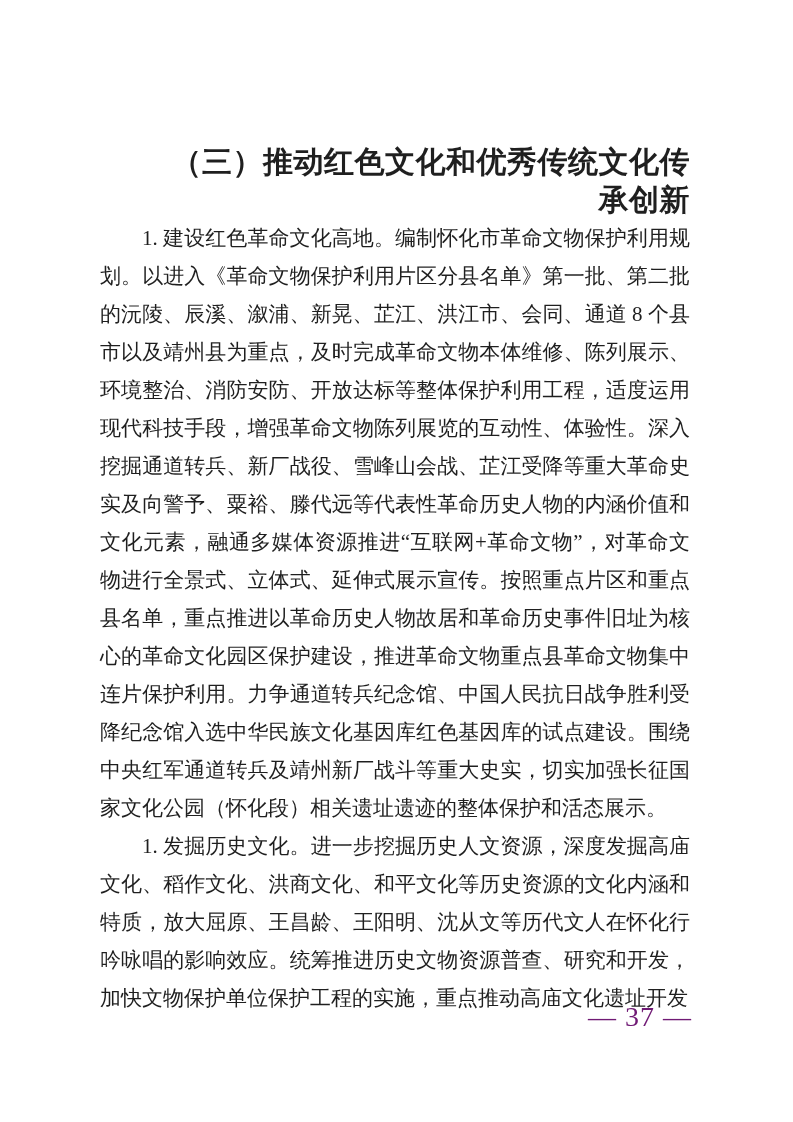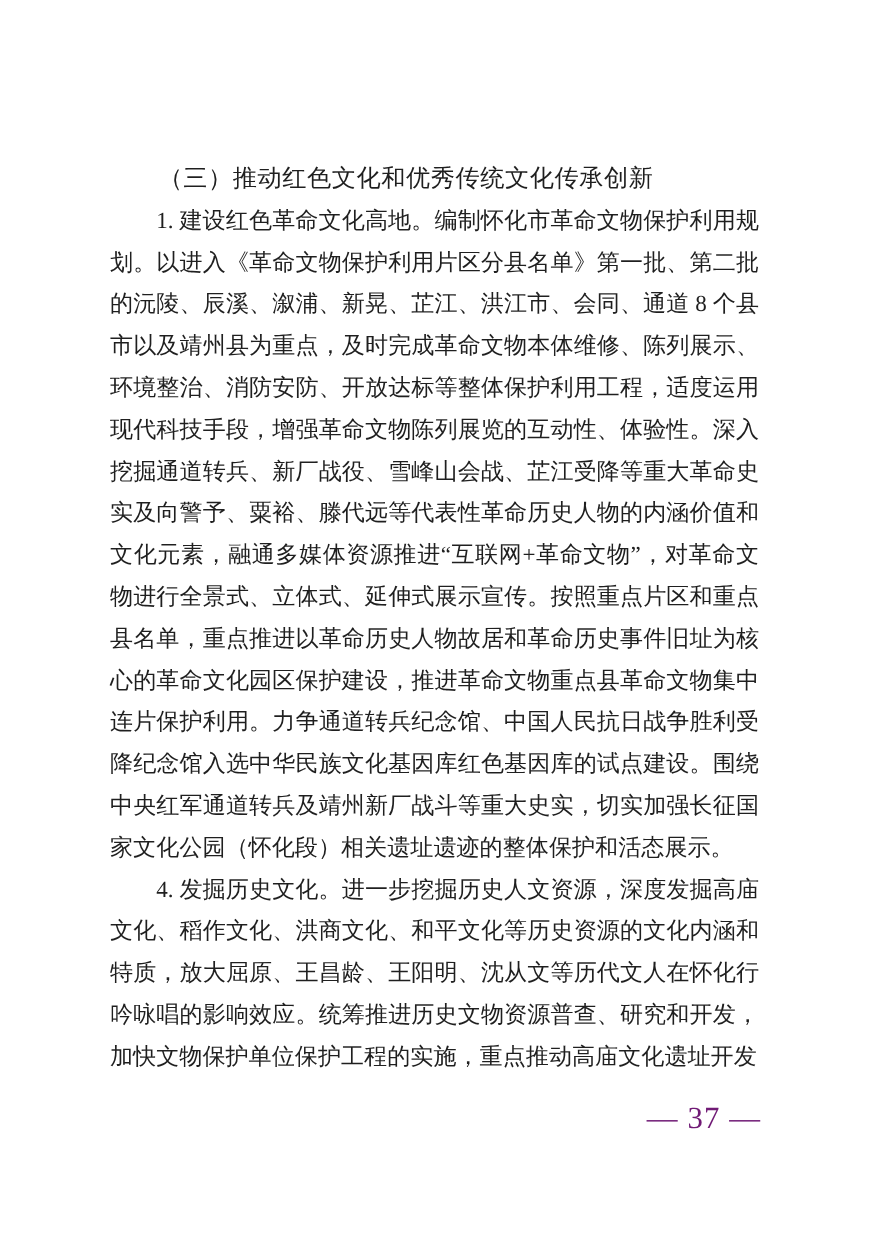--- a/index.html
+++ b/index.html
@@ -29,24 +29,24 @@
     width: 590px;
     color: #1f1f1f;
     font-size: 21px;
     line-height: 38px;
     text-align: justify;
     text-justify: inter-ideograph;
   }
   .section-heading {
     margin: 0;
     padding: 0;
-    font-size: 22px;
-    font-weight: normal;
+    font-size: 30px;
+    font-weight: bold;
     text-indent: 2em;
-    text-align: left;
+    text-align: right;
     letter-spacing: 0.5px;
   }
   .para {
     margin: 0;
     padding: 0;
     text-indent: 2em;
   }
   .para .lead {
     font-weight: normal;
   }
@@ -65,19 +65,19 @@
 <body>
 
 <div class="page">
 
   <div class="content">
 
     <h3 class="section-heading">（三）推动红色文化和优秀传统文化传承创新</h3>
 
     <p class="para"><strong class="lead">1. 建设红色革命文化高地。</strong><span>编制怀化市革命文物保护利用规划。以进入《革命文物保护利用片区分县名单》第一批、第二批的沅陵、辰溪、溆浦、新晃、芷江、洪江市、会同、通道 8 个县市以及靖州县为重点，及时完成革命文物本体维修、陈列展示、环境整治、消防安防、开放达标等整体保护利用工程，适度运用现代科技手段，增强革命文物陈列展览的互动性、体验性。深入挖掘通道转兵、新厂战役、雪峰山会战、芷江受降等重大革命史实及向警予、粟裕、滕代远等代表性革命历史人物的内涵价值和文化元素，融通多媒体资源推进“互联网+革命文物”，对革命文物进行全景式、立体式、延伸式展示宣传。按照重点片区和重点县名单，重点推进以革命历史人物故居和革命历史事件旧址为核心的革命文化园区保护建设，推进革命文物重点县革命文物集中连片保护利用。力争通道转兵纪念馆、中国人民抗日战争胜利受降纪念馆入选中华民族文化基因库红色基因库的试点建设。围绕中央红军通道转兵及靖州新厂战斗等重大史实，切实加强长征国家文化公园（怀化段）相关遗址遗迹的整体保护和活态展示。</span></p>
 
-    <p class="para"><strong class="lead">4. 发掘历史文化。</strong><span>进一步挖掘历史人文资源，深度发掘高庙文化、稻作文化、洪商文化、和平文化等历史资源的文化内涵和特质，放大屈原、王昌龄、王阳明、沈从文等历代文人在怀化行吟咏唱的影响效应。统筹推进历史文物资源普查、研究和开发，加快文物保护单位保护工程的实施，重点推动高庙文化遗址开发</span></p>
+    <p class="para"><strong class="lead">1. 发掘历史文化。</strong><span>进一步挖掘历史人文资源，深度发掘高庙文化、稻作文化、洪商文化、和平文化等历史资源的文化内涵和特质，放大屈原、王昌龄、王阳明、沈从文等历代文人在怀化行吟咏唱的影响效应。统筹推进历史文物资源普查、研究和开发，加快文物保护单位保护工程的实施，重点推动高庙文化遗址开发</span></p>
 
   </div>
 
   <div class="page-number">— 37 —</div>
 
 </div>
 
 </body></html>

